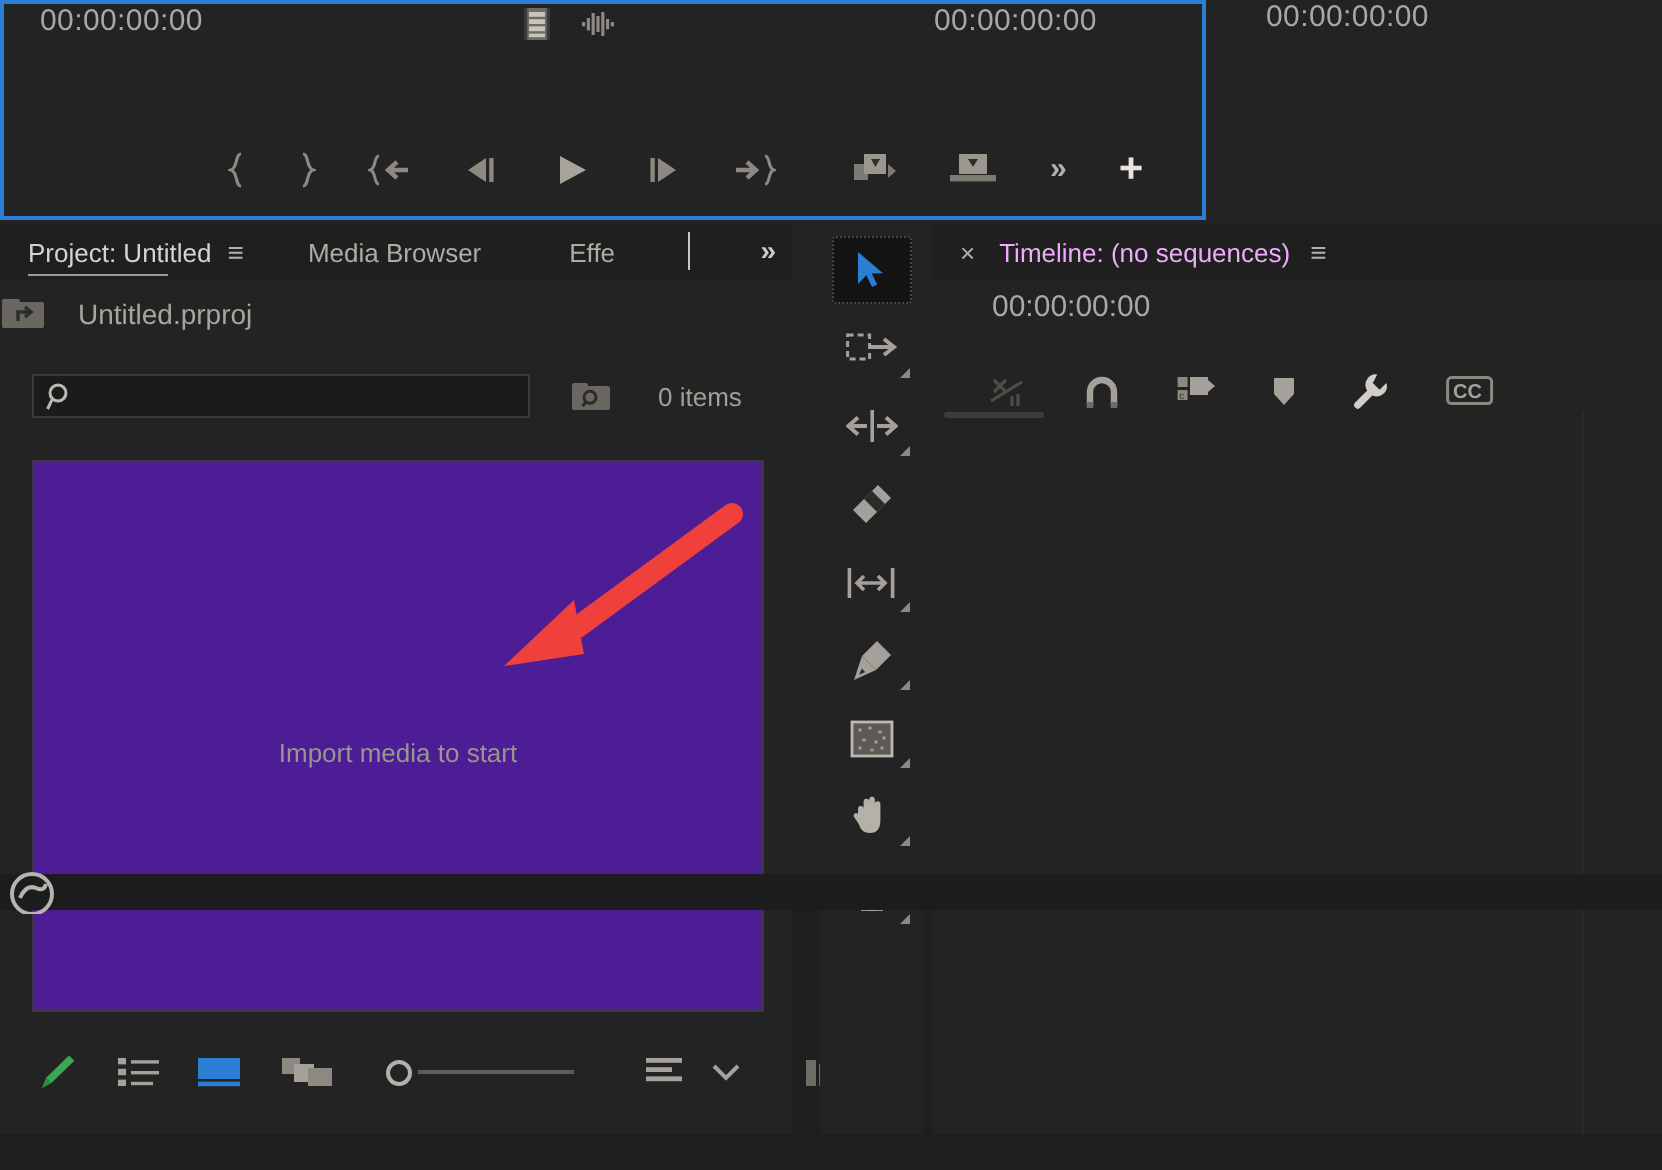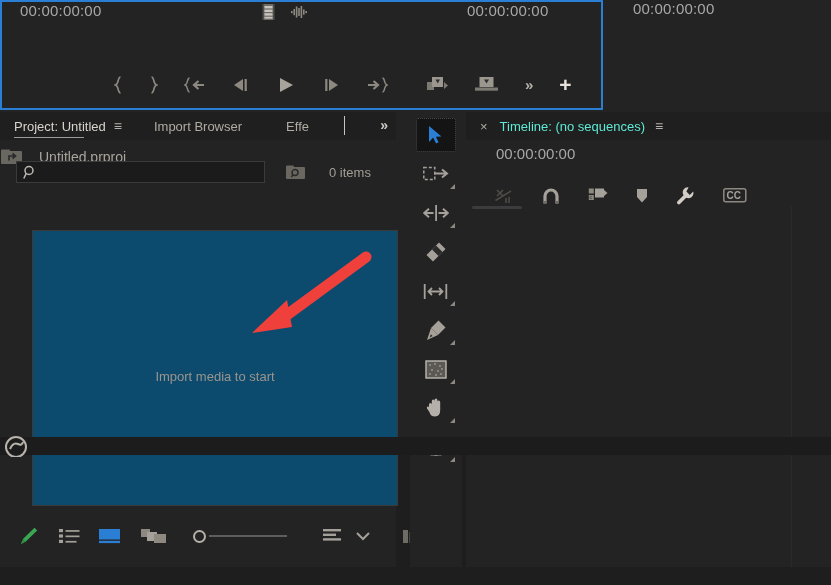--- a/index.html
+++ b/index.html
@@ -70,41 +70,41 @@
     position: absolute; right: 8px; top: 5px; color: #cfcbc4; font-size: 14px; font-weight: bold;
   }
 
   #proj-breadcrumb {
     position: absolute; left: 0; top: 30px; height: 30px; width: 100%;
     display: flex; align-items: center;
   }
   #proj-breadcrumb .label { color: #aaa49c; font-size: 14px; margin-left: 15px; }
 
   #proj-searchrow {
-    position: absolute; left: 0; top: 44px; height: 32px; width: 100%;
+    position: absolute; left: 0; top: 70px; height: 32px; width: 100%;
     display: flex; align-items: center;
   }
   #search-box {
     position: relative; margin-left: 16px; width: 249px; height: 22px;
     background: #1b1b1b; border: 1px solid #3b3b3b;
     display: flex; align-items: center;
   }
   #search-box input {
     background: transparent; border: 0; outline: none;
     color: #c0bbb3; font-size: 12px;
     font-family: "Liberation Sans", sans-serif;
     margin-left: 26px; width: 210px; height: 20px;
   }
   #search-icon { position: absolute; left: 6px; top: 3px; }
   #find-icon { margin-left: 20px; }
   #items-count { color: #a39e96; font-size: 13px; margin-left: 22px; }
 
   #proj-bin {
-    position: absolute; left: 32px; top: 118px; width: 366px; height: 276px;
-    background: #0c4a6e; border: 1px solid #3a3a3a;
+    position: absolute; left: 16px; top: 118px; width: 366px; height: 276px;
+    background: #4c1d95; border: 1px solid #3a3a3a;
   }
   #bin-empty-text {
     position: absolute; left: 0; right: 0; top: 138px; text-align: center;
     color: #9a958d; font-size: 13px;
   }
 
   #proj-bottombar {
     position: absolute; left: 0; bottom: 16px; height: 30px; width: 100%;
     display: flex; align-items: center;
   }
@@ -132,21 +132,21 @@
     width: 0; height: 0; border-left: 5px solid transparent; border-bottom: 5px solid #8d8980;
   }
 
   
   #timeline {
     position: absolute; left: 466px; top: 112px; width: 365px; height: 455px;
     background: #232323;
   }
   #tl-tabbar { height: 28px; background: #1f1f1f; display: flex; align-items: center; }
   #tl-close { color: #b0aba3; font-size: 13px; margin-left: 14px; }
-  #tl-title { color: #5eead4; font-size: 13px; margin-left: 12px; }
+  #tl-title { color: #f0abfc; font-size: 13px; margin-left: 12px; }
   #tl-menu { color: #b5b1aa; font-size: 14px; margin-left: 10px; }
   #tl-tc { position: absolute; left: 30px; top: 33px; color: #a8a8a8; font-size: 15px; }
   #tl-icons {
     position: absolute; left: 28px; top: 58px;
     display: flex; align-items: center; gap: 28px; margin-top: 16px;
   }
   #tl-body {
     position: absolute; left: 0; top: 94px; right: 0; bottom: 0; background: #232323;
   }
   #tl-scrollbar {
@@ -270,21 +270,21 @@
     <div class="tc">00:00:00:00</div>
   </div>
 
   <div id="project">
     <div id="proj-tabs">
       <div id="tab-project" class="tab active">
         <span>Project: Untitled</span>
         <span class="underline"></span>
       </div>
       <span id="proj-menu-icon">≡</span>
-      <div id="tab-media" class="tab">Import Browser</div>
+      <div id="tab-media" class="tab">Media Browser</div>
       <div id="tab-effects" class="tab">Effe</div>
       <span id="tab-caret"></span>
       <span id="tab-overflow">»</span>
     </div>
 
     <div id="proj-breadcrumb">
       <span>
         <svg width="24" height="18" viewBox="0 0 24 18">
           <rect x="1" y="3" width="21" height="13" fill="#6a6761" rx="1"></rect>
           <rect x="1" y="1.5" width="9" height="3" fill="#6a6761" rx="1"></rect>

